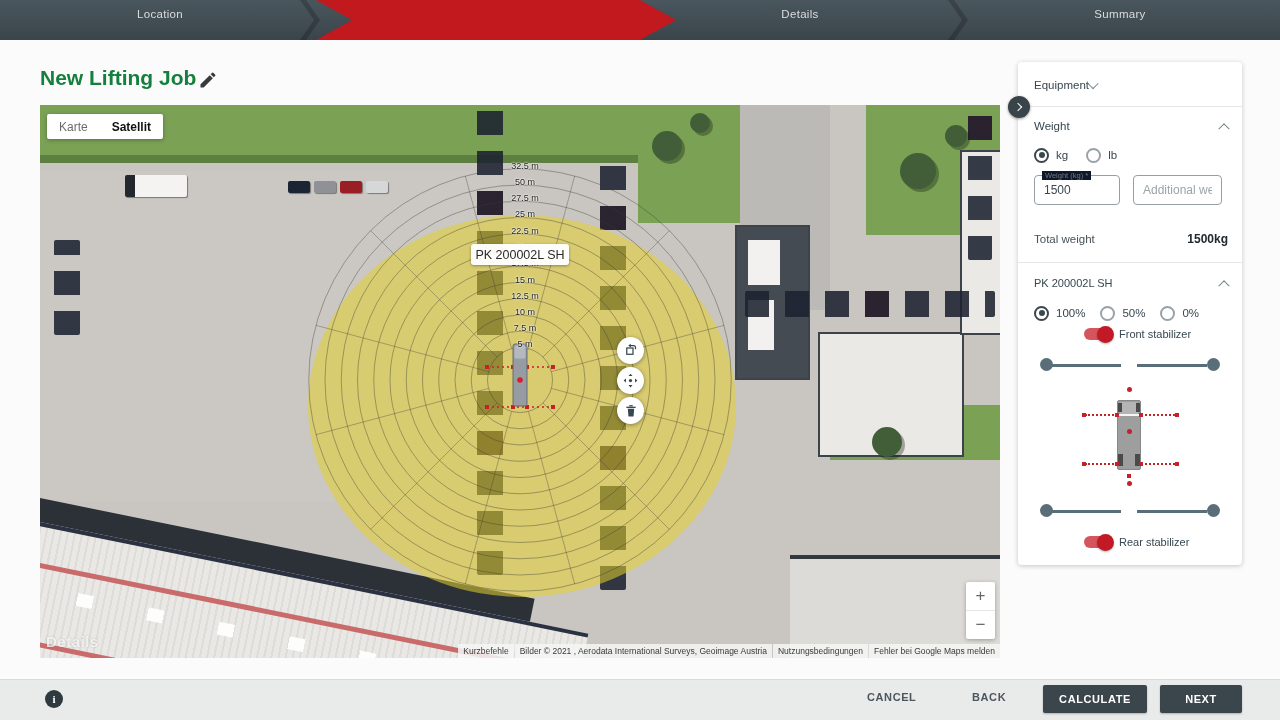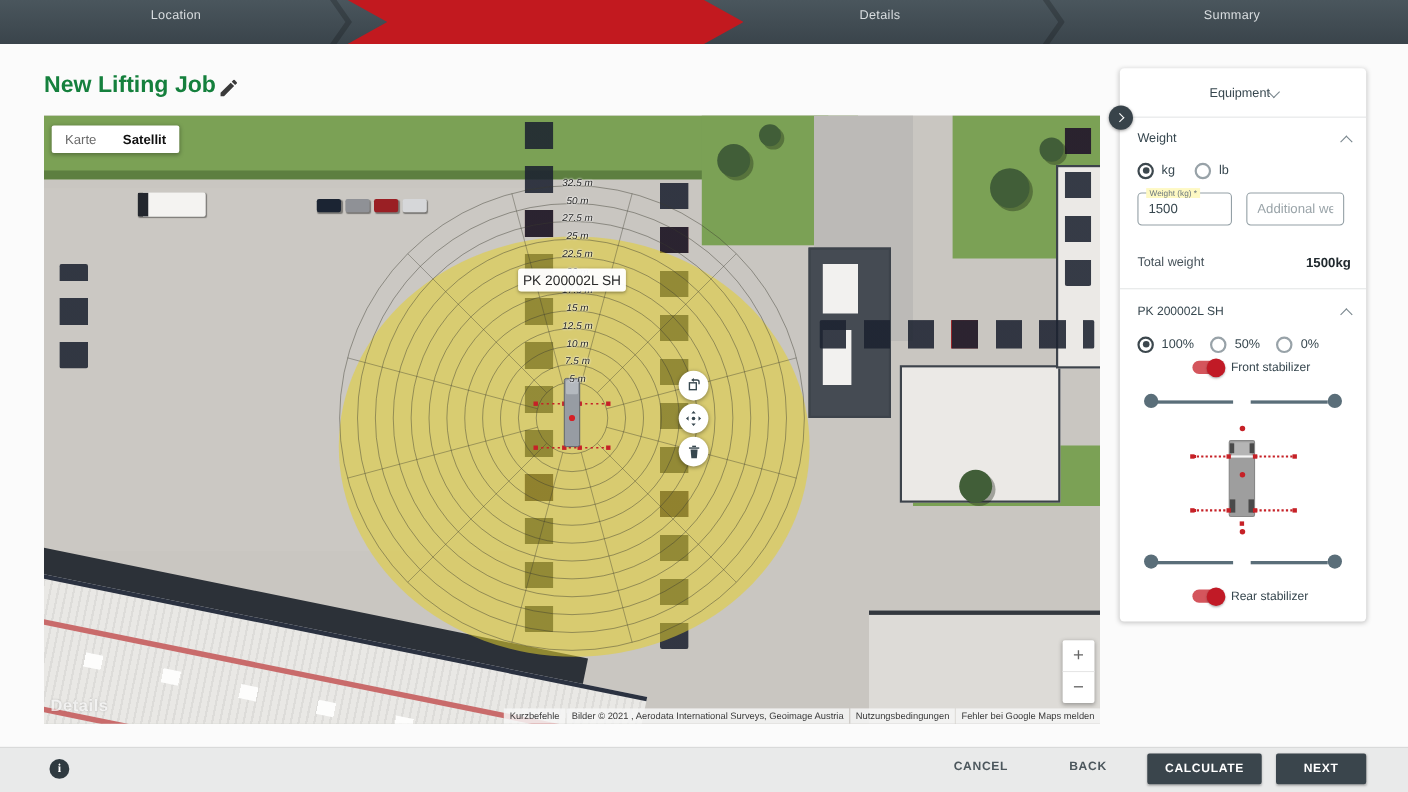--- a/index.html
+++ b/index.html
@@ -42,21 +42,21 @@
   .dark-band { background:#2c3138; transform:rotate(11.5deg); transform-origin:left top; }
   .roof { background:#e9e8e5; transform:rotate(11.5deg); transform-origin:left top;
           background-image:repeating-linear-gradient(90deg, rgba(0,0,0,.05) 0 2px, rgba(0,0,0,0) 2px 7px); }
   .roof .navy { left:0; top:0; width:100%; height:4px; background:#2a3140; }
   .roof .redstripe { left:0; top:40px; width:100%; height:5px; background:#c96b6b; }
   .roof .redstripe2 { left:0; top:118px; width:78%; height:5px; background:#c96b6b; }
   .roof .skylights { left:0; width:100%; height:13px; background-image:repeating-linear-gradient(90deg,#fdfdfc 0 16px, rgba(0,0,0,0) 16px 72px); }
 
   .map-overlay-svg { left:0; top:0; pointer-events:none; }
   .ring-label { font-size:9px; color:#222; font-weight:500; transform:translateX(-50%);
-                text-shadow:0 0 2px #fff,0 0 2px #fff; white-space:nowrap;font-style:italic; }
+                text-shadow:0 0 2px #fff,0 0 2px #fff; white-space:nowrap; }
   .crane-tag { left:431px; top:139px; width:98px; height:21px; background:rgba(255,255,255,.96);
                border-radius:3px; box-shadow:0 1px 3px rgba(0,0,0,.35); display:flex; align-items:center;
                justify-content:center; font-size:12.5px; color:#2a2a2a; cursor:pointer; }
   .map-ctrl-btn { width:27px; height:27px; border-radius:50%; background:#fff; box-shadow:0 1px 4px rgba(0,0,0,.4);
                   display:flex; align-items:center; justify-content:center; cursor:pointer; }
   .maptype { left:7px; top:9px; height:25px; background:#fff; border-radius:2px;
              box-shadow:0 1px 4px rgba(0,0,0,.3); display:flex; position:absolute; }
   .maptype span { position:static; display:flex; align-items:center; padding:0 12px; font-size:12px; cursor:pointer; }
   .maptype .karte { color:#6b6b6b; }
   .maptype .sat { color:#111; font-weight:700; }
@@ -77,21 +77,21 @@
   .chev { width:8px; height:8px; border-right:1.7px solid #78858c; border-bottom:1.7px solid #78858c; display:inline-block; }
   .chev.down { transform:rotate(45deg) translate(-1px,-1px); }
   .chev.up { transform:rotate(225deg) translate(-2px,-2px); }
   .sec-label { font-size:11.5px; color:#37474f; }
   .divider { position:absolute; left:0; right:0; height:1px; background:#e4e6e7; }
   .radio { width:15px; height:15px; border-radius:50%; border:2px solid #98a2a8; display:inline-block; position:relative; flex:none; }
   .radio.sel { border-color:#3c474d; }
   .radio.sel::after { content:""; position:absolute; left:2.5px; top:2.5px; width:6px; height:6px; border-radius:50%; background:#3c474d; }
   .radio-lab { font-size:11.5px; color:#37474f; margin:0 0 0 7px; }
   .m-input { position:absolute; height:30px; border:1px solid #94a0a6; border-radius:4px; background:#fff; }
-  .m-input .flab { position:absolute; top:-5px; left:7px; background:#fef9c3; padding:0 3px; font-size:7.5px; color:#6c787e; }
+  .m-input .flab { position:absolute; top:-5px; left:7px; background:#0f172a; padding:0 3px; font-size:7.5px; color:#6c787e; }
   .m-input input { position:absolute; inset:0; border:none; outline:none; background:transparent; padding:0 9px;
                    font-size:12px; color:#37474f; font-family:"Liberation Sans",sans-serif; width:100%; }
   .m-input input::placeholder { color:#9aa4a9; }
   .toggle { width:27px; height:12px; border-radius:6px; background:#d4555c; position:relative; flex:none; cursor:pointer; }
   .toggle::after { content:""; position:absolute; right:-3px; top:-2.5px; width:17px; height:17px; border-radius:50%;
                    background:#c11a26; box-shadow:0 1px 2px rgba(0,0,0,.3); }
   .tog-lab { font-size:11px; color:#37474f; margin-left:8px; }
   .slider { position:absolute; left:0; width:224px; height:14px; }
   .slider .line { position:absolute; top:6px; height:2.6px; background:#5a6e79; }
   .slider .hndl { position:absolute; top:0px; width:13px; height:13px; border-radius:50%; background:#5a6e79; cursor:pointer; }
@@ -283,21 +283,21 @@
     <span>Fehler bei Google Maps melden</span>
   </div>
 </div>
 
 <div class="panel-toggle">
     <i></i>
   </div>
 
 <div class="card">
 
-  <div class="row" style="top:12px;height:22px;justify-content:center">
+  <div class="row" style="top:12px;height:22px;justify-content:flex-start">
     <span class="sec-label">Equipment</span>
     <span class="chev down"></span>
   </div>
   <div class="divider" style="top:44px"></div>
 
   <div class="row" style="top:53px;height:22px;justify-content:space-between">
     <span class="sec-label">Weight</span>
     <span class="chev up"></span>
   </div>
   <div class="row" style="top:84px;height:18px">

